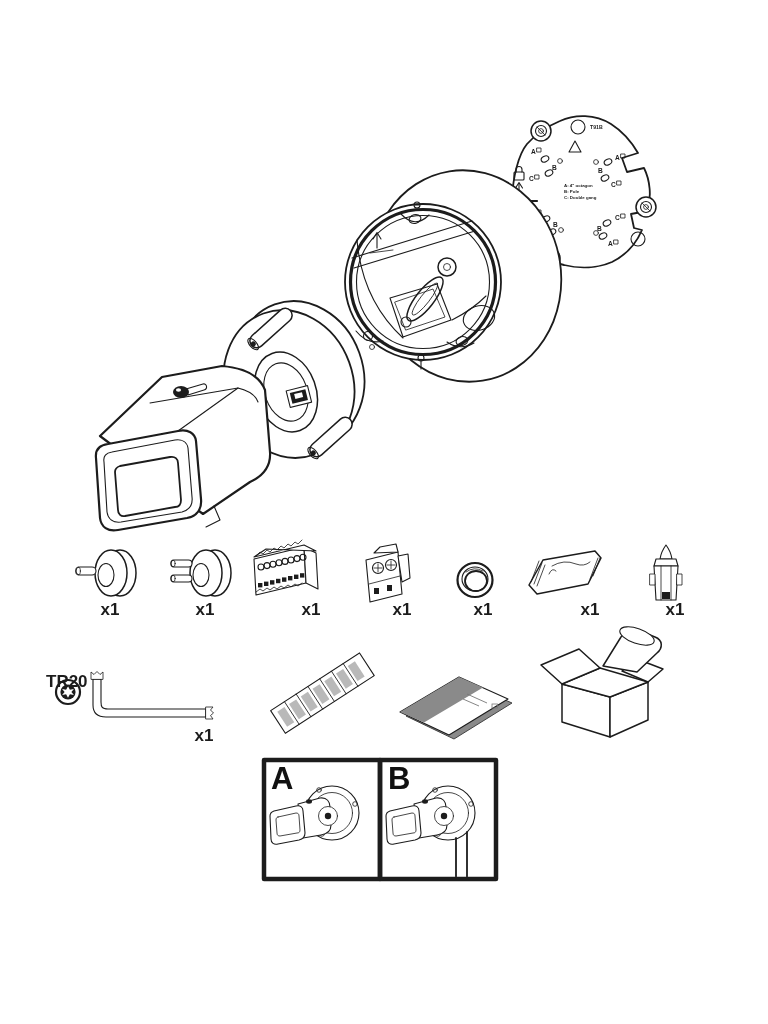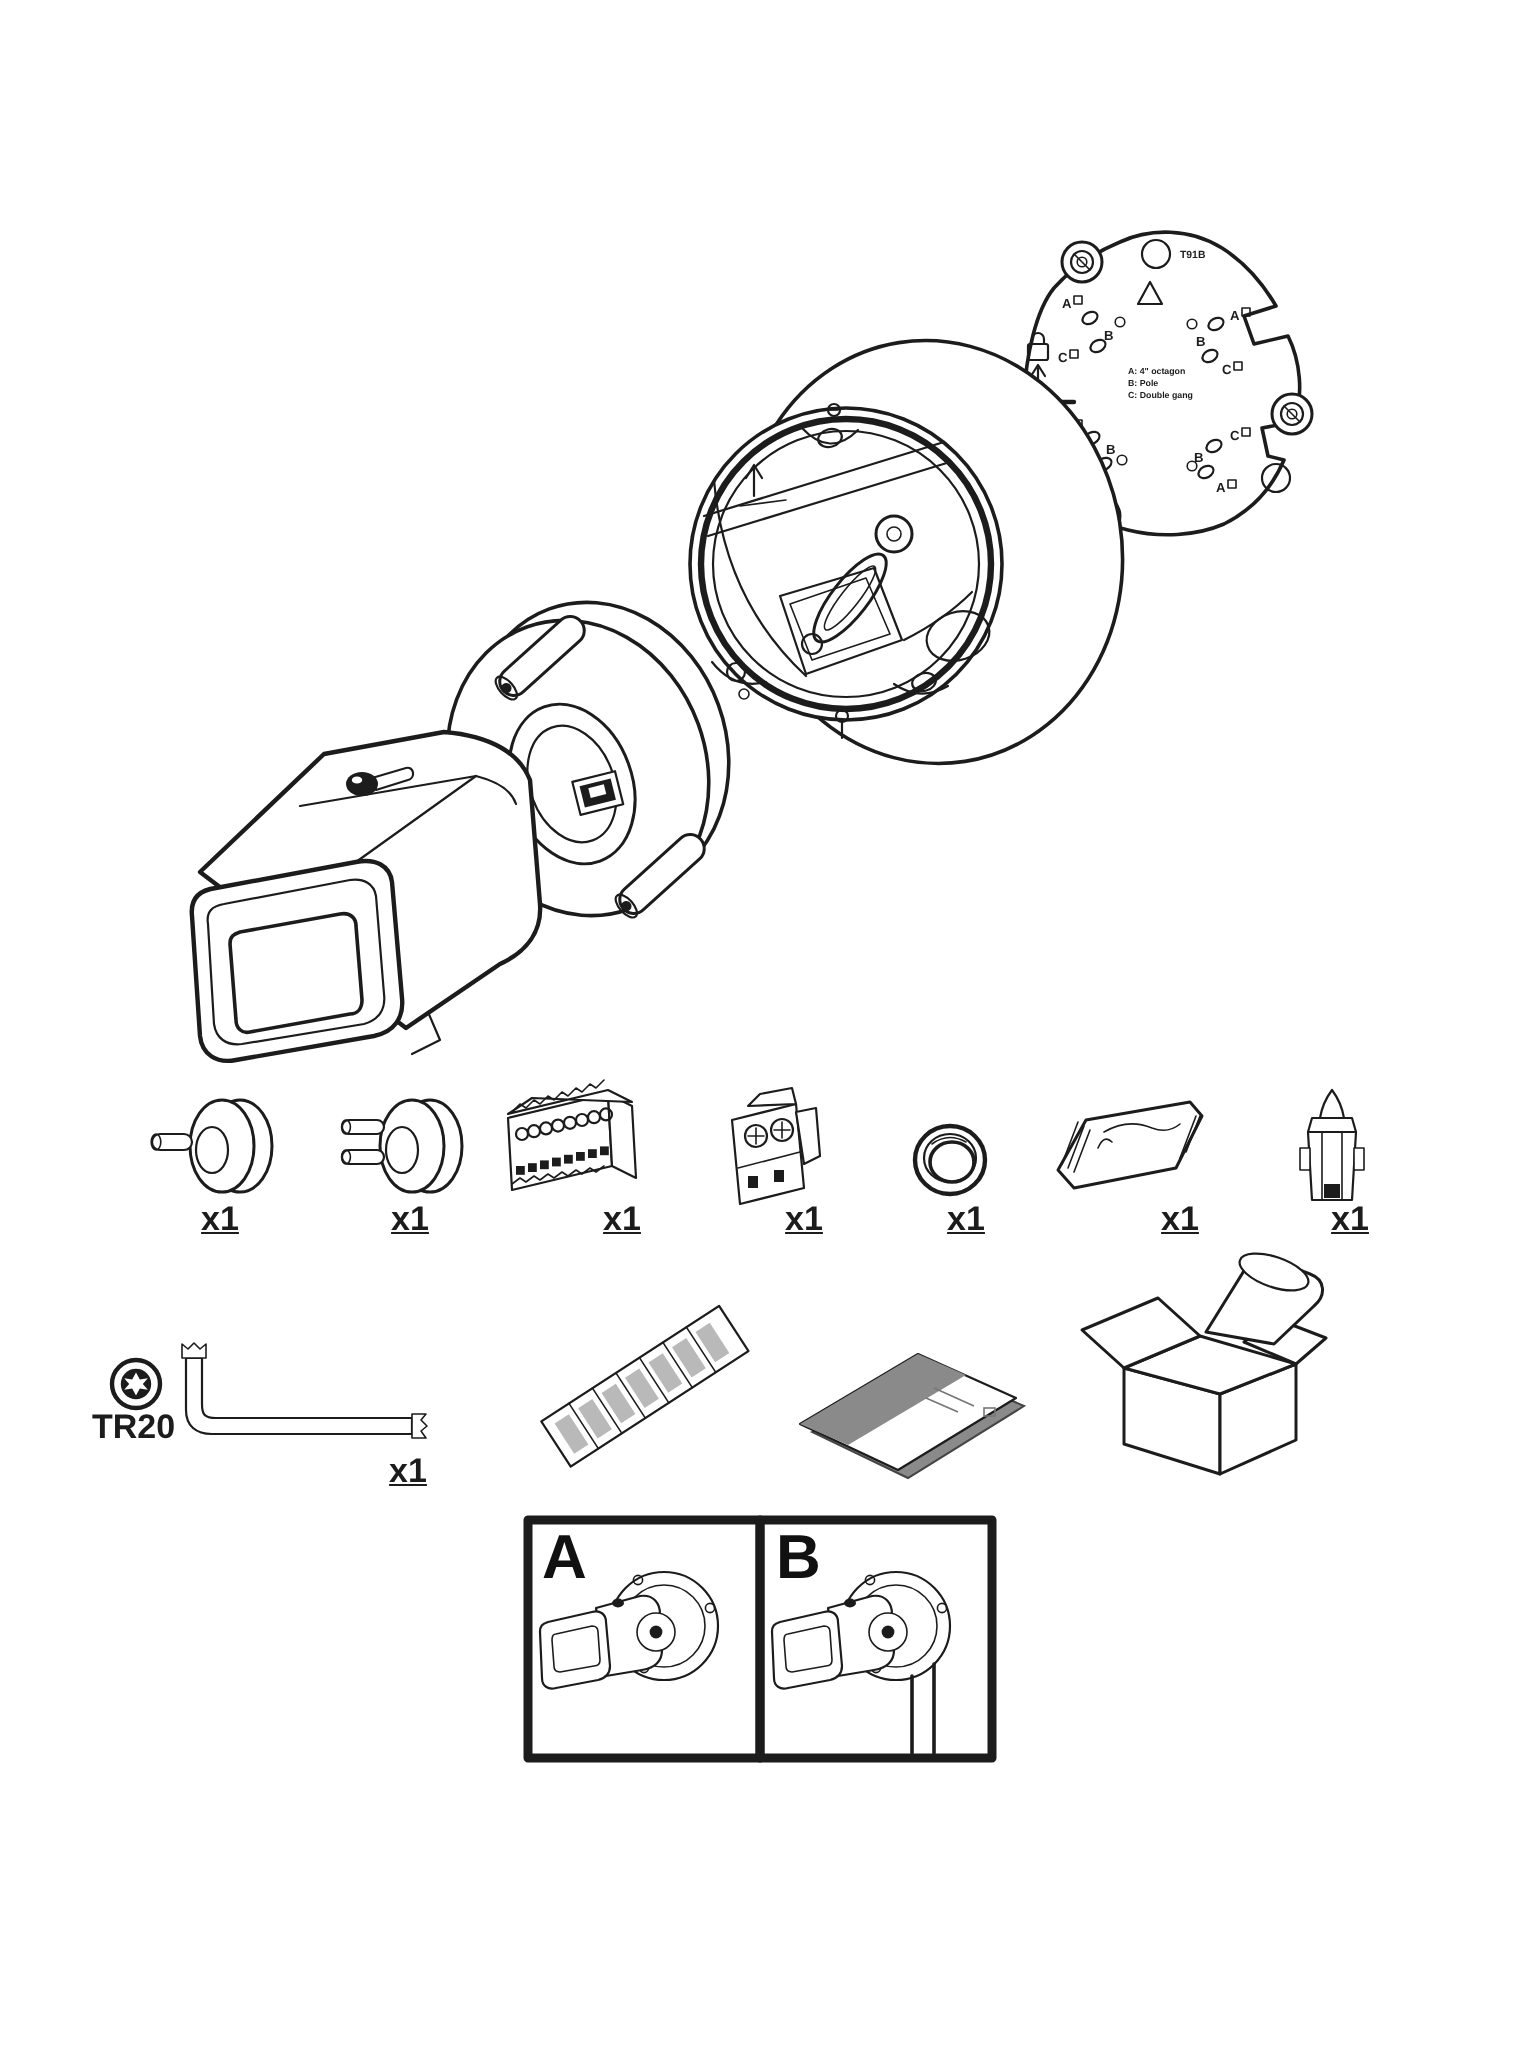--- a/index.html
+++ b/index.html
@@ -1,20 +1,20 @@
 <!DOCTYPE html>
 <html><head>
 <meta charset="utf-8">
 <style>
   html,body{margin:0;padding:0;background:#fff;}
   .page{position:relative;width:768px;height:1024px;background:#fff;overflow:hidden;
         font-family:"Liberation Sans",sans-serif;color:#1c1c1c;}
   .art{position:absolute;left:0;top:0;width:768px;height:1024px;}
   .qty{position:absolute;font-weight:bold;font-size:17px;transform:translateX(-50%);
-       color:#1c1c1c;white-space:nowrap;text-decoration:underline;}
+       color:#1c1c1c;white-space:nowrap;}
   .toollbl{position:absolute;font-weight:bold;font-size:17px;color:#1c1c1c;white-space:nowrap;}
   .letter{position:absolute;font-weight:bold;font-size:31px;line-height:1;color:#111;}
   
   .s{stroke:#1c1c1c;fill:none;stroke-width:1.5;stroke-linejoin:round;stroke-linecap:round;}
   .sw08{stroke-width:.8}.sw1{stroke-width:1.1}.sw2{stroke-width:2.2}.sw18{stroke-width:1.8}
   .sw3{stroke-width:3.2}.sw45{stroke-width:4.5}
   .f{fill:#fff}.fd{fill:#1c1c1c;stroke:none}.fg{fill:#8a8a8a}.fl{fill:#b9b9b9;stroke:none}
   text.tiny{font:700 4.4px "Liberation Sans",sans-serif;fill:#1c1c1c;stroke:none}
   text.tmod{font:700 5.2px "Liberation Sans",sans-serif;fill:#1c1c1c;stroke:none}
   text.lbl{font:700 6.6px "Liberation Sans",sans-serif;fill:#1c1c1c;stroke:none}
@@ -358,19 +358,19 @@
 </svg>
 
 <div class="qty" style="left:110px;top:600px;">x1</div>
 <div class="qty" style="left:205px;top:600px;">x1</div>
 <div class="qty" style="left:311px;top:600px;">x1</div>
 <div class="qty" style="left:402px;top:600px;">x1</div>
 <div class="qty" style="left:483px;top:600px;">x1</div>
 <div class="qty" style="left:590px;top:600px;">x1</div>
 <div class="qty" style="left:675px;top:600px;">x1</div>
 
-<div class="toollbl" style="left:46px;top:704px;">TR20</div>
+<div class="toollbl" style="left:46px;top:672px;">TR20</div>
 <div class="qty" style="left:204px;top:726px;">x1</div>
 
 <div class="letter" style="left:271px;top:763px;">A</div>
 <div class="letter" style="left:388px;top:763px;">B</div>
 
 </div>
 
 </body></html>

